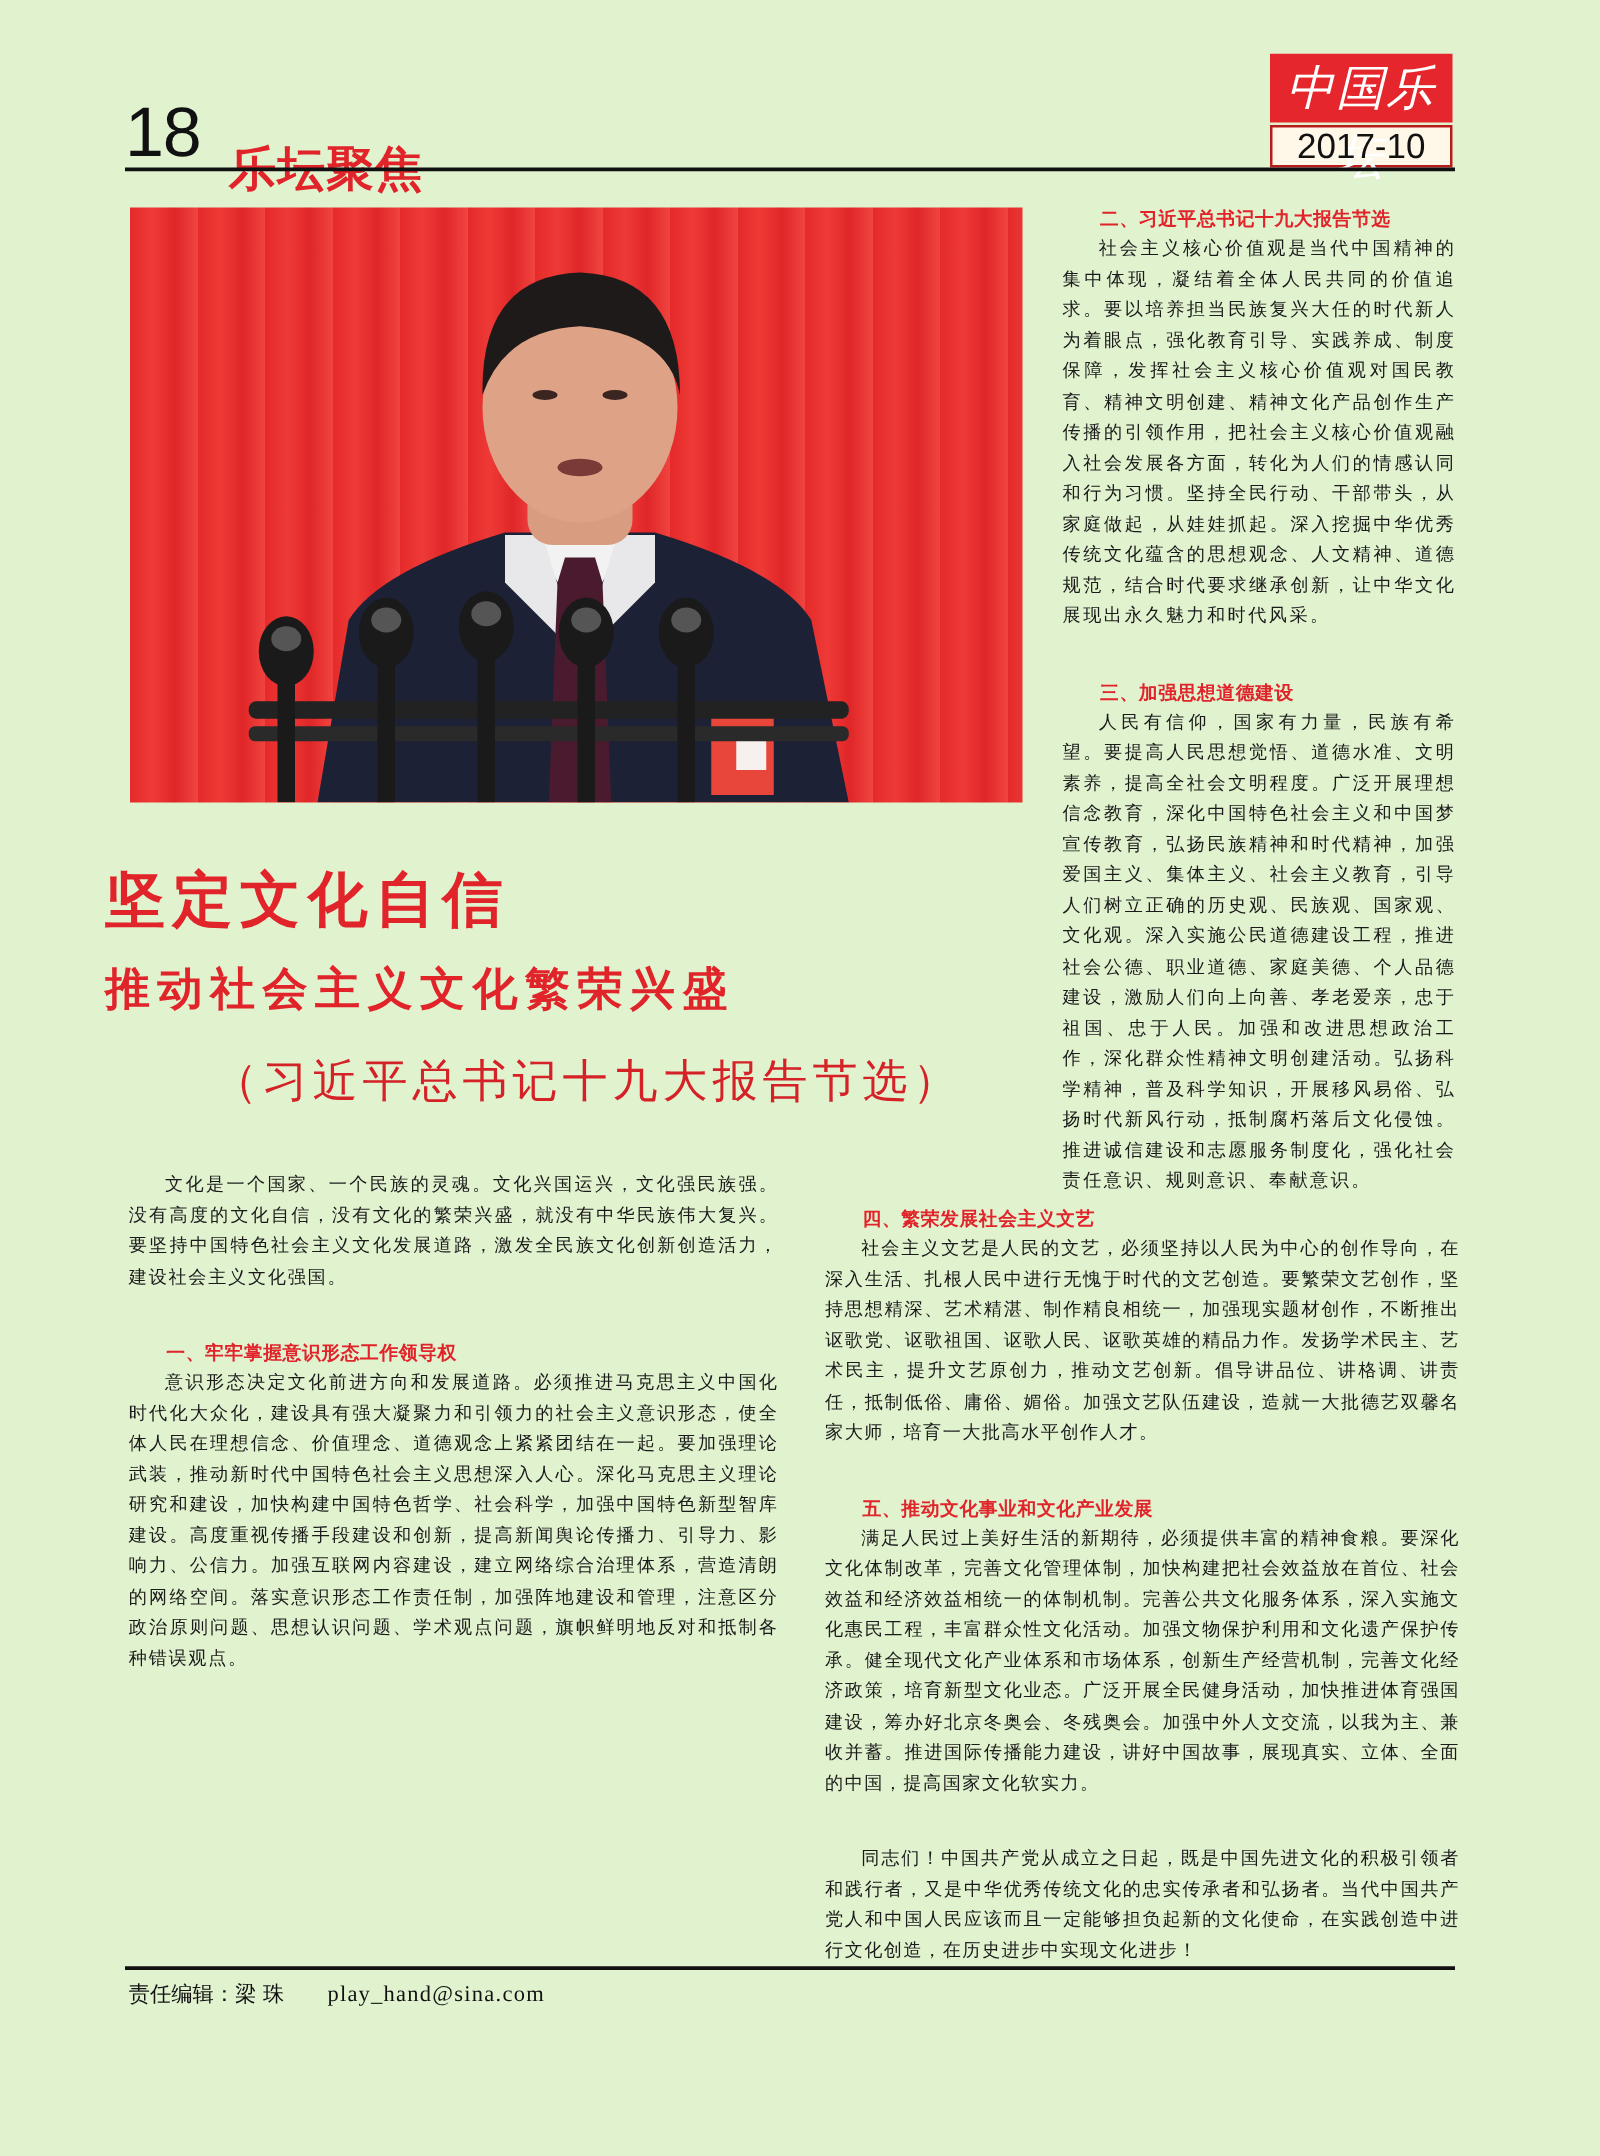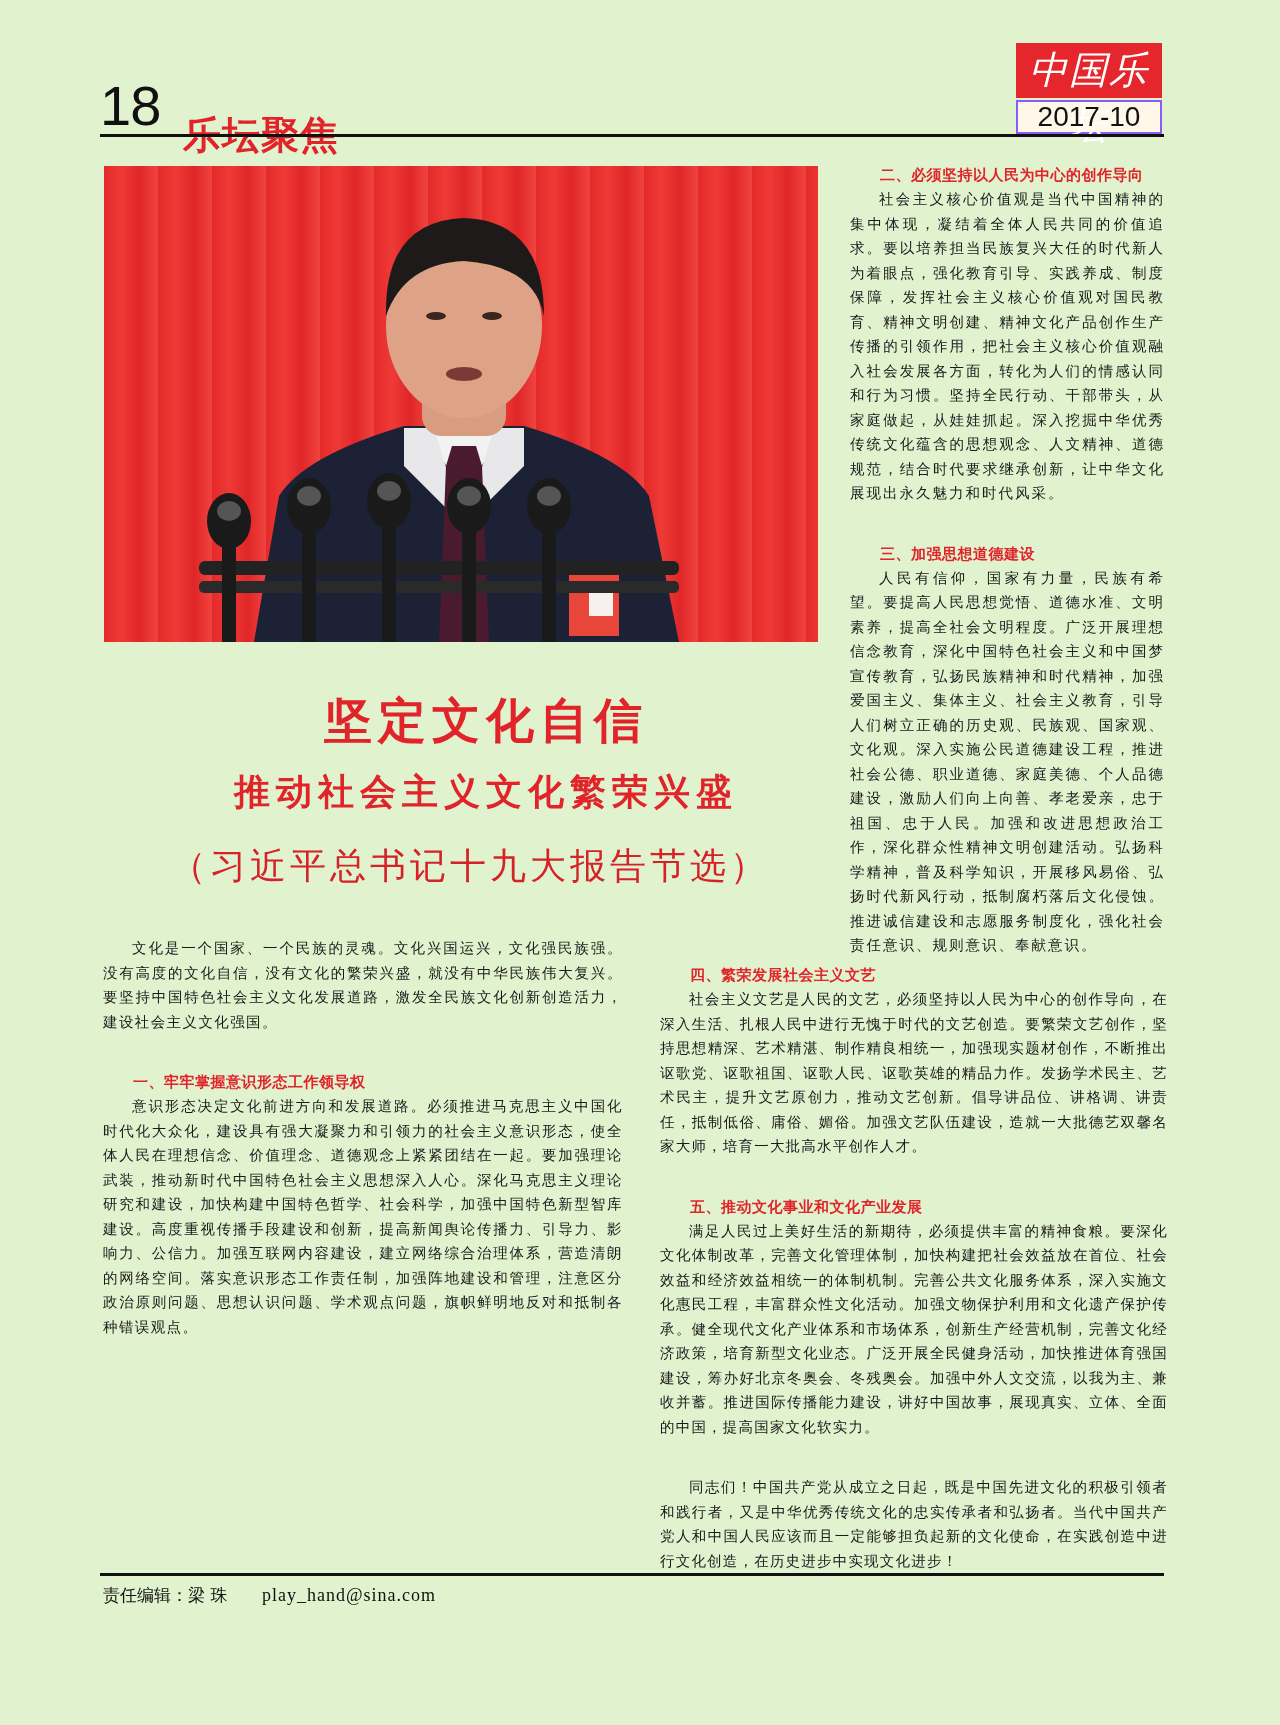--- a/index.html
+++ b/index.html
@@ -28,35 +28,35 @@
     }
     .masthead-logo {
       background: #e5262c; color: #fff;
       height: 55px; width: 146px;
       font-family: "DejaVu Serif", serif; font-style: italic;
       font-size: 38px; line-height: 55px; text-align: center;
       letter-spacing: 2px;
     }
     .masthead-issue {
       margin-top: 2px; width: 146px; height: 34px;
-      border: 2px solid #8b5cf6; background: #fff8e8;
+      border: 2px solid #b91c1c; background: #fff8e8;
       font-family: "Liberation Sans", sans-serif;
       font-size: 28px; line-height: 30px; text-align: center; color: #111;
     }
     .rule-top {
       position: absolute; left: 100px; top: 134px; width: 1064px; height: 3px; background: #111;
     }
     .photo {
       position: absolute; left: 104px; top: 166px; width: 714px; height: 476px;
       background: repeating-linear-gradient(90deg, #e42a2a 0px, #ee3a36 18px, #e02628 36px, #f04440 54px);
       overflow: hidden;
     }
     .photo svg { position: absolute; left: 0; top: 0; }
     .headline {
-      position: absolute; left: 116px; width: 740px; text-align: center;
+      position: absolute; left: 84px; width: 740px; text-align: left;
       color: #e0242a; font-weight: bold; letter-spacing: 6px;
     }
     .headline.l1 { top: 690px; font-size: 48px; line-height: 60px; }
     .headline.l2 { top: 762px; font-size: 36px; line-height: 60px; }
     .subheadline {
       position: absolute; left: 100px; width: 740px; top: 848px; text-align: center;
       color: #d42227; font-family: "DejaVu Serif", serif;
       font-size: 36px; line-height: 36px; letter-spacing: 4px;
     }
     .col { position: absolute; font-size: 14.5px; line-height: 24.5px; color: #1a1a1a; text-align: justify; }
@@ -134,21 +134,21 @@
       <ellipse cx="125" cy="345" rx="12" ry="10"></ellipse>
       <ellipse cx="205" cy="330" rx="12" ry="10"></ellipse>
       <ellipse cx="285" cy="325" rx="12" ry="10"></ellipse>
       <ellipse cx="365" cy="330" rx="12" ry="10"></ellipse>
       <ellipse cx="445" cy="330" rx="12" ry="10"></ellipse>
     </g>
   </svg>
 </div>
 
 <div class="col col-right-top">
-  <div class="sec-title">二、必须坚持以人民为中心的创作导向</div>
+  <div class="sec-title">二、习近平总书记十九大报告节选</div>
   <p>社会主义核心价值观是当代中国精神的集中体现，凝结着全体人民共同的价值追求。要以培养担当民族复兴大任的时代新人为着眼点，强化教育引导、实践养成、制度保障，发挥社会主义核心价值观对国民教育、精神文明创建、精神文化产品创作生产传播的引领作用，把社会主义核心价值观融入社会发展各方面，转化为人们的情感认同和行为习惯。坚持全民行动、干部带头，从家庭做起，从娃娃抓起。深入挖掘中华优秀传统文化蕴含的思想观念、人文精神、道德规范，结合时代要求继承创新，让中华文化展现出永久魅力和时代风采。</p>
   <div class="gap-lg"></div>
   <div class="sec-title">三、加强思想道德建设</div>
   <p>人民有信仰，国家有力量，民族有希望。要提高人民思想觉悟、道德水准、文明素养，提高全社会文明程度。广泛开展理想信念教育，深化中国特色社会主义和中国梦宣传教育，弘扬民族精神和时代精神，加强爱国主义、集体主义、社会主义教育，引导人们树立正确的历史观、民族观、国家观、文化观。深入实施公民道德建设工程，推进社会公德、职业道德、家庭美德、个人品德建设，激励人们向上向善、孝老爱亲，忠于祖国、忠于人民。加强和改进思想政治工作，深化群众性精神文明创建活动。弘扬科学精神，普及科学知识，开展移风易俗、弘扬时代新风行动，抵制腐朽落后文化侵蚀。推进诚信建设和志愿服务制度化，强化社会责任意识、规则意识、奉献意识。</p>
 </div>
 
 <div class="headline l1">坚定文化自信</div>
 <div class="headline l2">推动社会主义文化繁荣兴盛</div>
 <div class="subheadline">（习近平总书记十九大报告节选）</div>
 

